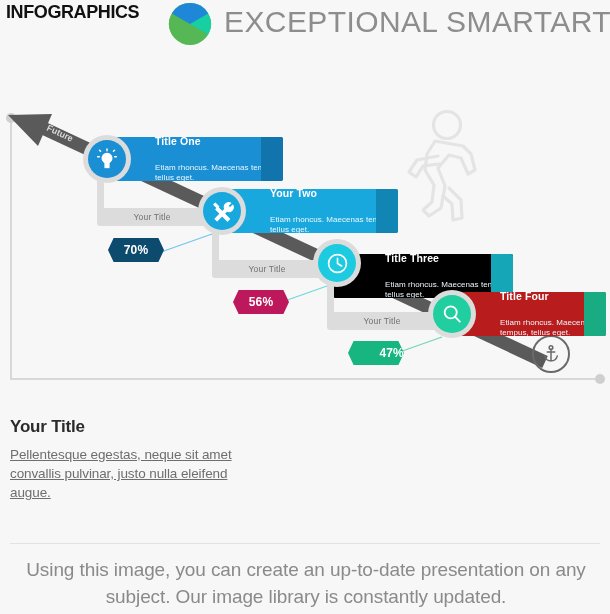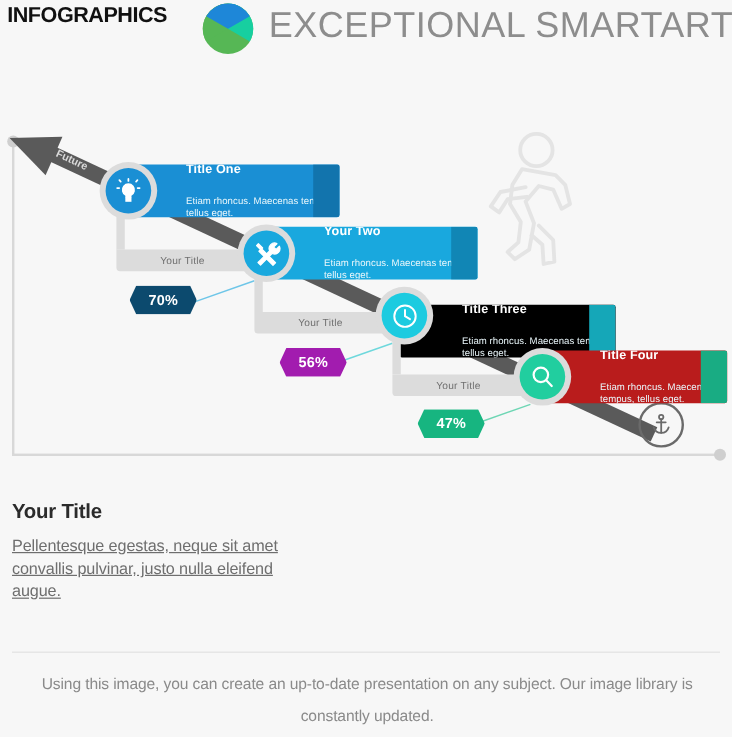--- a/index.html
+++ b/index.html
@@ -115,21 +115,21 @@
     font-size: 13.5px; color: #6e6e6e; line-height: 19px; letter-spacing: -0.1px; text-decoration: underline;
   }
 
   
   #divider {
     position: absolute; left: 10px; top: 543px; width: 590px; height: 1px;
     background: #e2e2e2;
   }
   #caption {
     position: absolute; left: 6px; top: 556px; width: 600px;
-    text-align: center; font-size: 13px; color: #8a8a8a;
+    text-align: center; font-size: 19px; color: #8a8a8a;
     line-height: 27px; letter-spacing: -0.1px;
   }
 </style>
 </head>
 <body>
 
 <div id="page">
 
   <div id="header">
     <div id="brand">
@@ -240,21 +240,21 @@
     </div>
     <div class="bracket" style="left:212px; top:232px;">
       <div class="vline" style="height:28px;"></div>
       <div class="hline" style="top:28px; width:110px;">
         <span>Your Title</span>
       </div>
     </div>
     <svg class="leader" style="left:275px; top:284px;" width="60" height="24">
       <line x1="1" y1="20" x2="52" y2="2" stroke="#6ed8dc" stroke-width="1.2"></line>
     </svg>
-    <div class="pct" style="left:233px; top:290px; background:#a21caf;">
+    <div class="pct" style="left:233px; top:290px; background:#be185d;">
       <span>56%</span>
     </div>
   </div>
 
   <div class="stage">
     <div class="bar" style="left:333px; top:241px; width:180px; background:#000000;margin-top:13px;">
       <div class="tl">Title Three</div>
       <div class="ds">Etiam rhoncus. Maecenas tempus, tellus eget.</div>
       <div class="bar-end" style="background:#15a7b8;"></div>
     </div>
@@ -268,21 +268,21 @@
     </div>
     <div class="bracket" style="left:327px; top:284px;">
       <div class="vline" style="height:28px;"></div>
       <div class="hline" style="top:28px; width:110px;">
         <span>Your Title</span>
       </div>
     </div>
     <svg class="leader" style="left:390px; top:335px;" width="60" height="24">
       <line x1="1" y1="20" x2="52" y2="2" stroke="#6ed6b4" stroke-width="1.2"></line>
     </svg>
-    <div class="pct" style="left:348px; top:341px; background:#17b580;">
+    <div class="pct" style="left:348px; top:341px; background:#17b580;justify-content:flex-end;">
       <span>47%</span>
     </div>
   </div>
 
   <div class="stage">
     <div class="bar" style="left:448px; top:292px; width:158px; background:#b91c1c;">
       <div class="tl">Title Four</div>
       <div class="ds">Etiam rhoncus. Maecenas tempus, tellus eget.</div>
       <div class="bar-end" style="background:#19ac83;"></div>
     </div>

